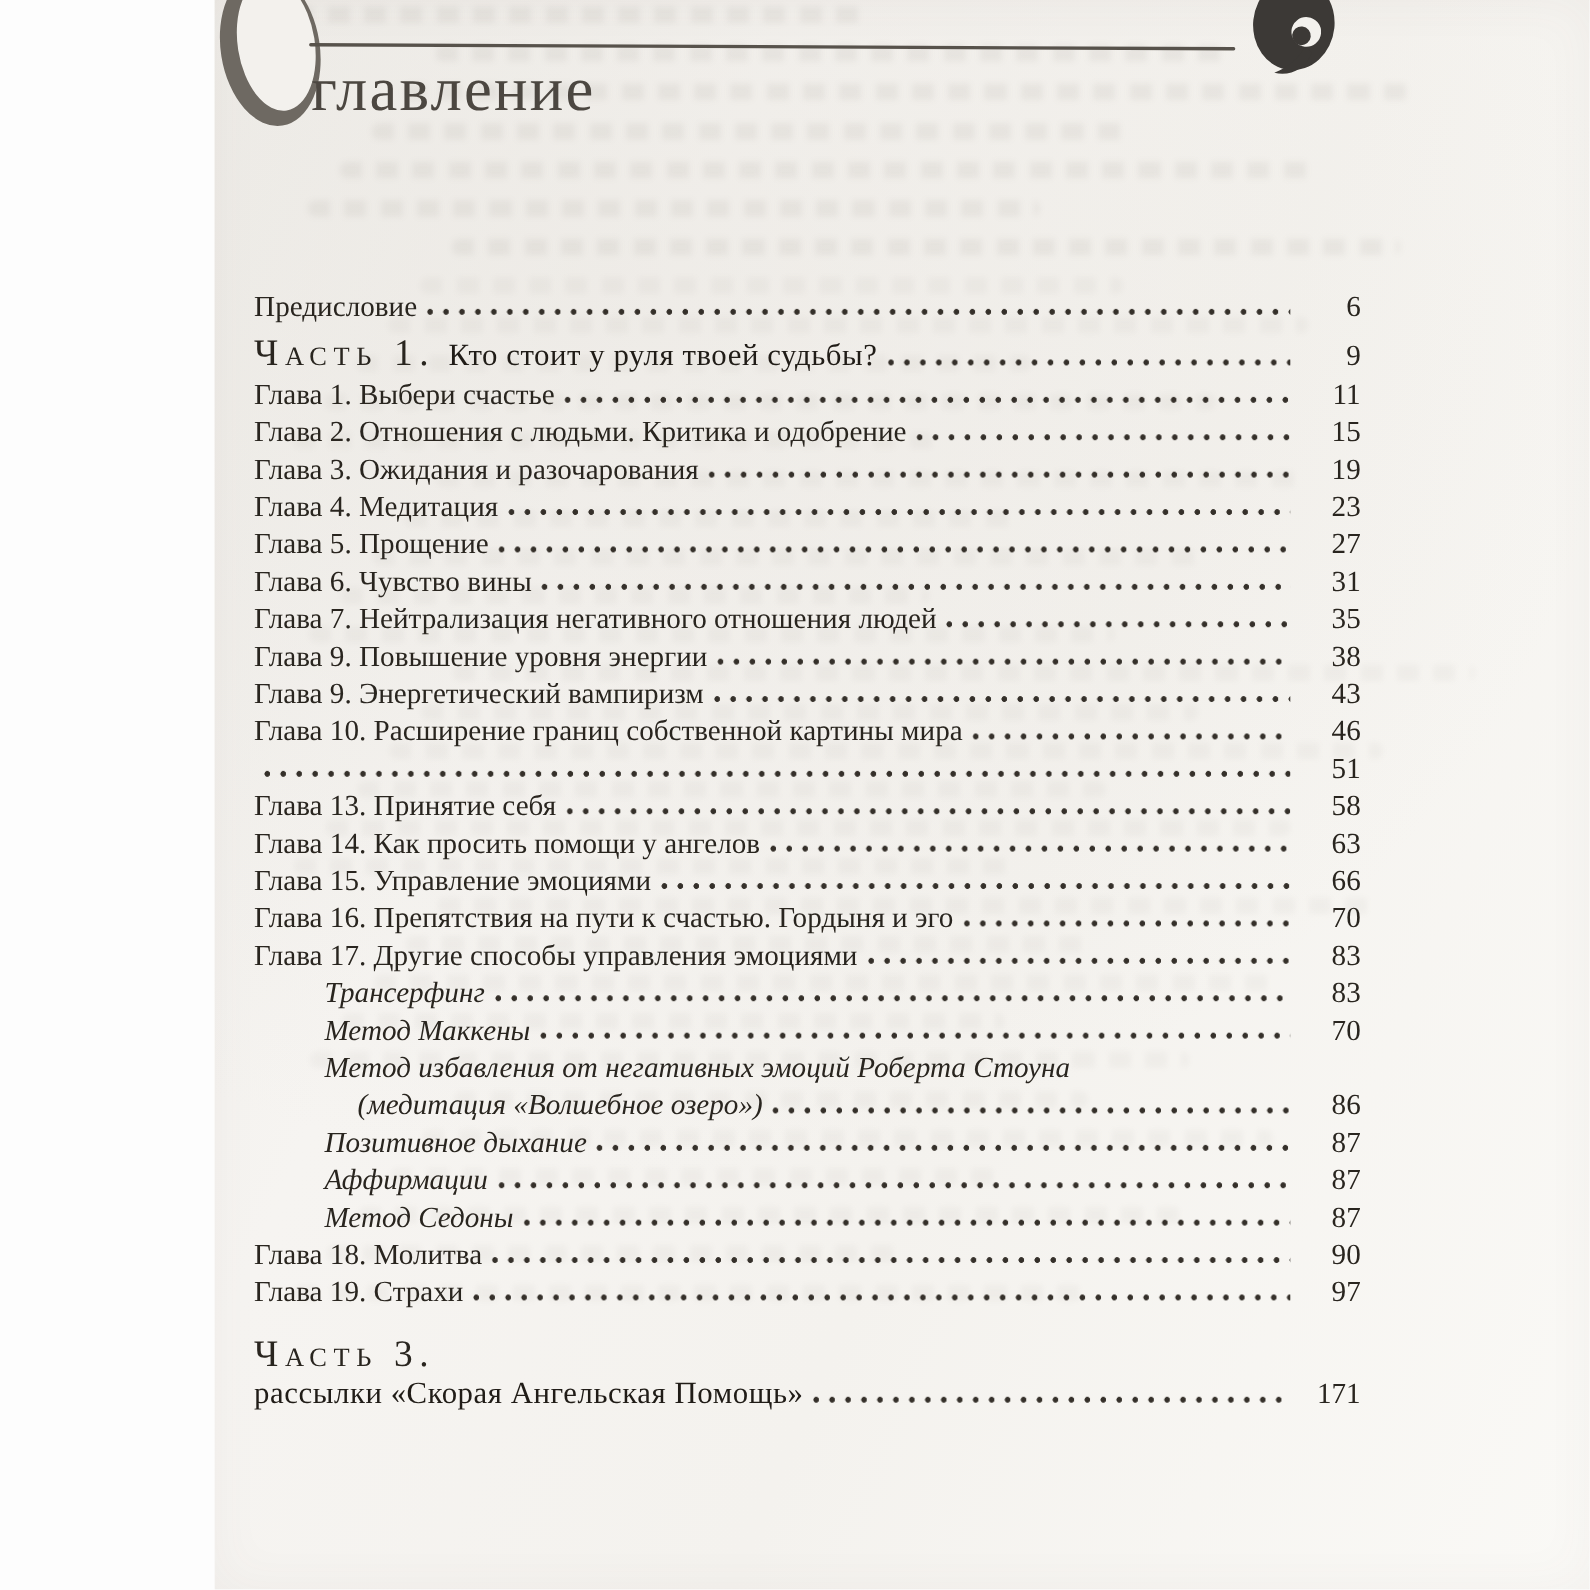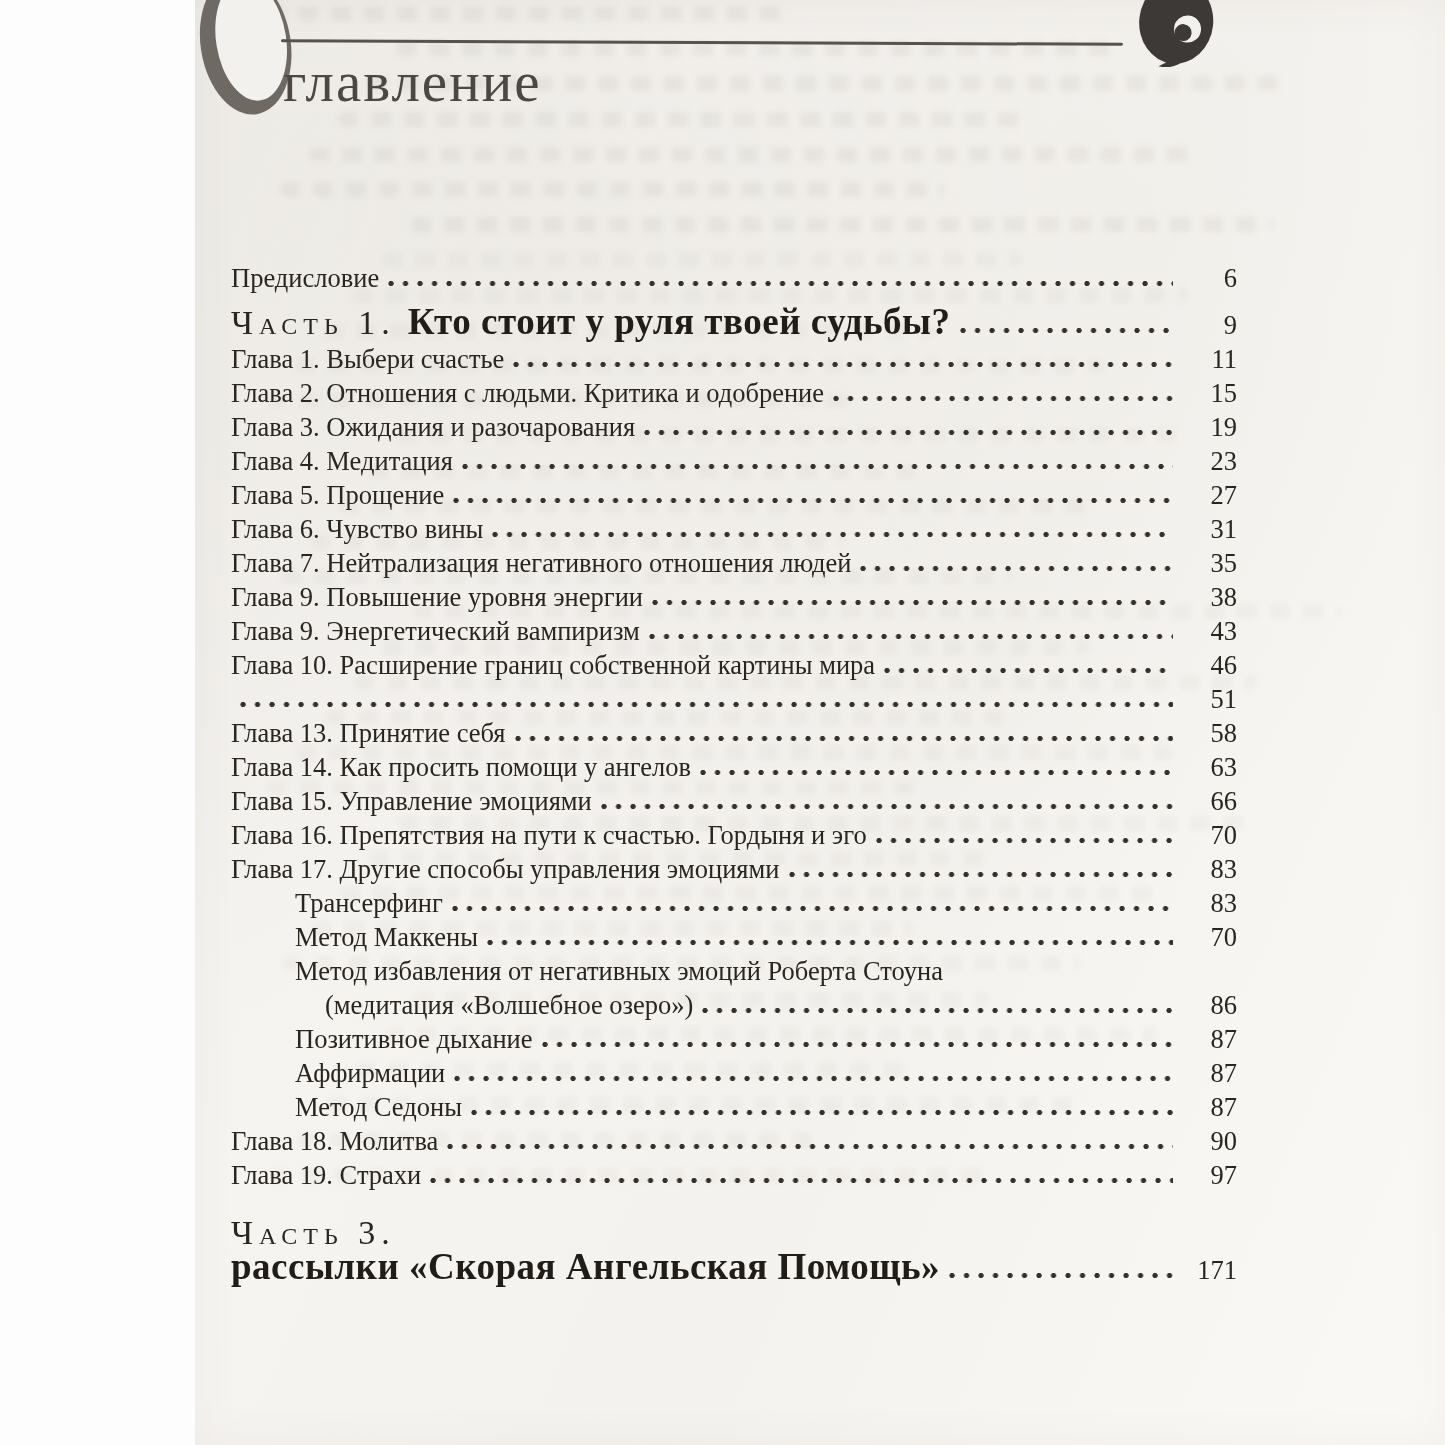--- a/index.html
+++ b/index.html
@@ -33,30 +33,30 @@
   }
   .title-rest {
     position:absolute; left:88px; top:49px;
     font-size:57px; color:#4c4741; letter-spacing:2px; font-weight:400;
   }
   .ornament { position:absolute; left:940px; top:-16px; width:86px; height:92px; }
   
   .toc { position:absolute; left:36px; top:261px; width:1006px; color:#29251f; }
   .line { display:flex; align-items:baseline; line-height:34px; min-height:34px; }
   .lbl  { font-size:26.5px; white-space:nowrap; }
-  .sub .lbl { }
+  .sub .lbl { font-style:italic; }
   .sub  { padding-left:64px; }
   .sub .cont { padding-left:30px; }
   .part { margin-top:24px; }
   .part.first { margin-top:10px; }
   .part-prefix {
     font-variant:small-caps; letter-spacing:6px; font-size:34px;
     color:#29251f; margin-right:12px; white-space:nowrap;
   }
-  .part-title { font-weight:bold; font-size:37px; letter-spacing:.5px; color:#201c17; white-space:nowrap; }
+  .part-title { font-weight:normal; font-size:28px; letter-spacing:.5px; color:#201c17; white-space:nowrap; }
   .leader {
     flex:1 1 auto; min-width:26px; height:9px; align-self:flex-end;
     margin:0 10px 7px 9px;
     background-image:radial-gradient(circle at 3px 4.5px, #35302a 2.3px, rgba(0,0,0,0) 2.9px);
     background-size:14.5px 9px; background-repeat:repeat-x;
   }
   .pnum { font-size:26.5px; min-width:54px; text-align:right; white-space:nowrap; }
 </style>
 </head>
 <body>

